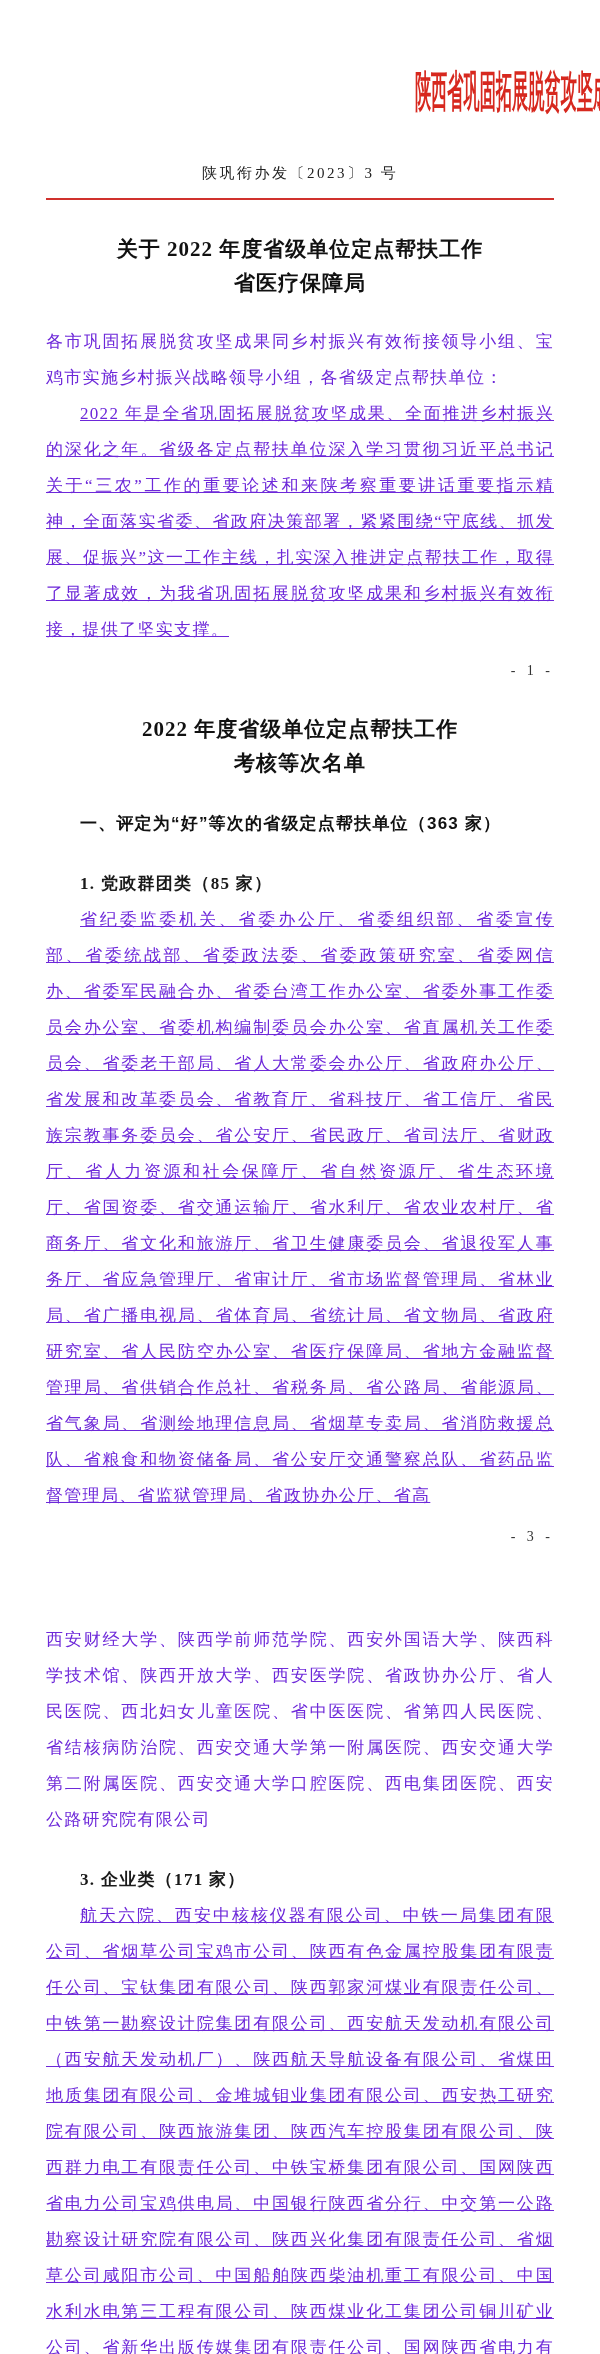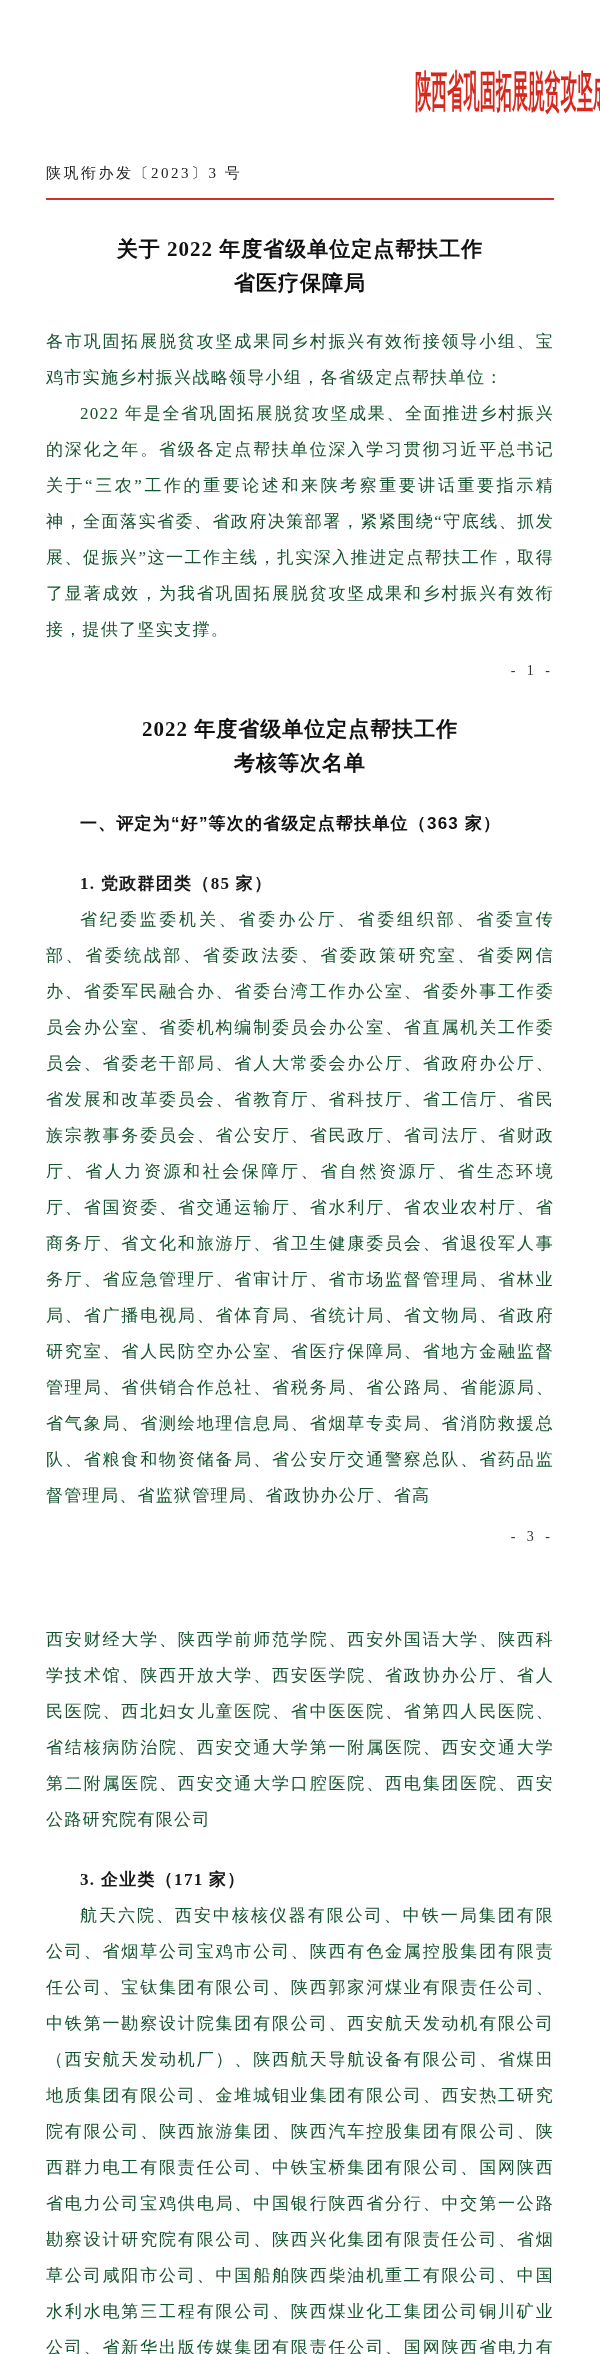--- a/index.html
+++ b/index.html
@@ -25,21 +25,21 @@
   .masthead-text {
     font-size: 40px;
     font-weight: bold;
     color: #d7281e;
     white-space: nowrap;
     transform: scale(0.405, 1.08);
     transform-origin: center center;
     font-family: "Liberation Serif", "DejaVu Serif", serif;
   }
   .doc-number {
-    text-align: left;
+    text-align: center;
     margin-top: 32px;
     font-size: 15px;
     letter-spacing: 2.5px;
     color: #222;
   }
   .red-rule {
     height: 2px;
     background: #d0312d;
     margin-top: 15px;
   }
@@ -53,24 +53,24 @@
     letter-spacing: 1px;
     color: #111;
   }
   .roster-title { margin-top: 26px; }
   
   .body-text {
     font-size: 17px;
     line-height: 36px;
     letter-spacing: 1.3px;
     text-align: justify;
-    color: #14532d;
+    color: #6d28d9;
   }
   .mt { margin-top: 24px; }
-  .indent { text-indent: 2em; }
+  .indent { text-indent: 2em; text-decoration: underline; }
   .section-heading {
     margin-top: 26px;
     font-family: "Liberation Sans", "DejaVu Sans", sans-serif;
     font-weight: bold;
     font-size: 17px;
     letter-spacing: 1.2px;
     line-height: 36px;
     text-indent: 2em;
     color: #111;
   }

